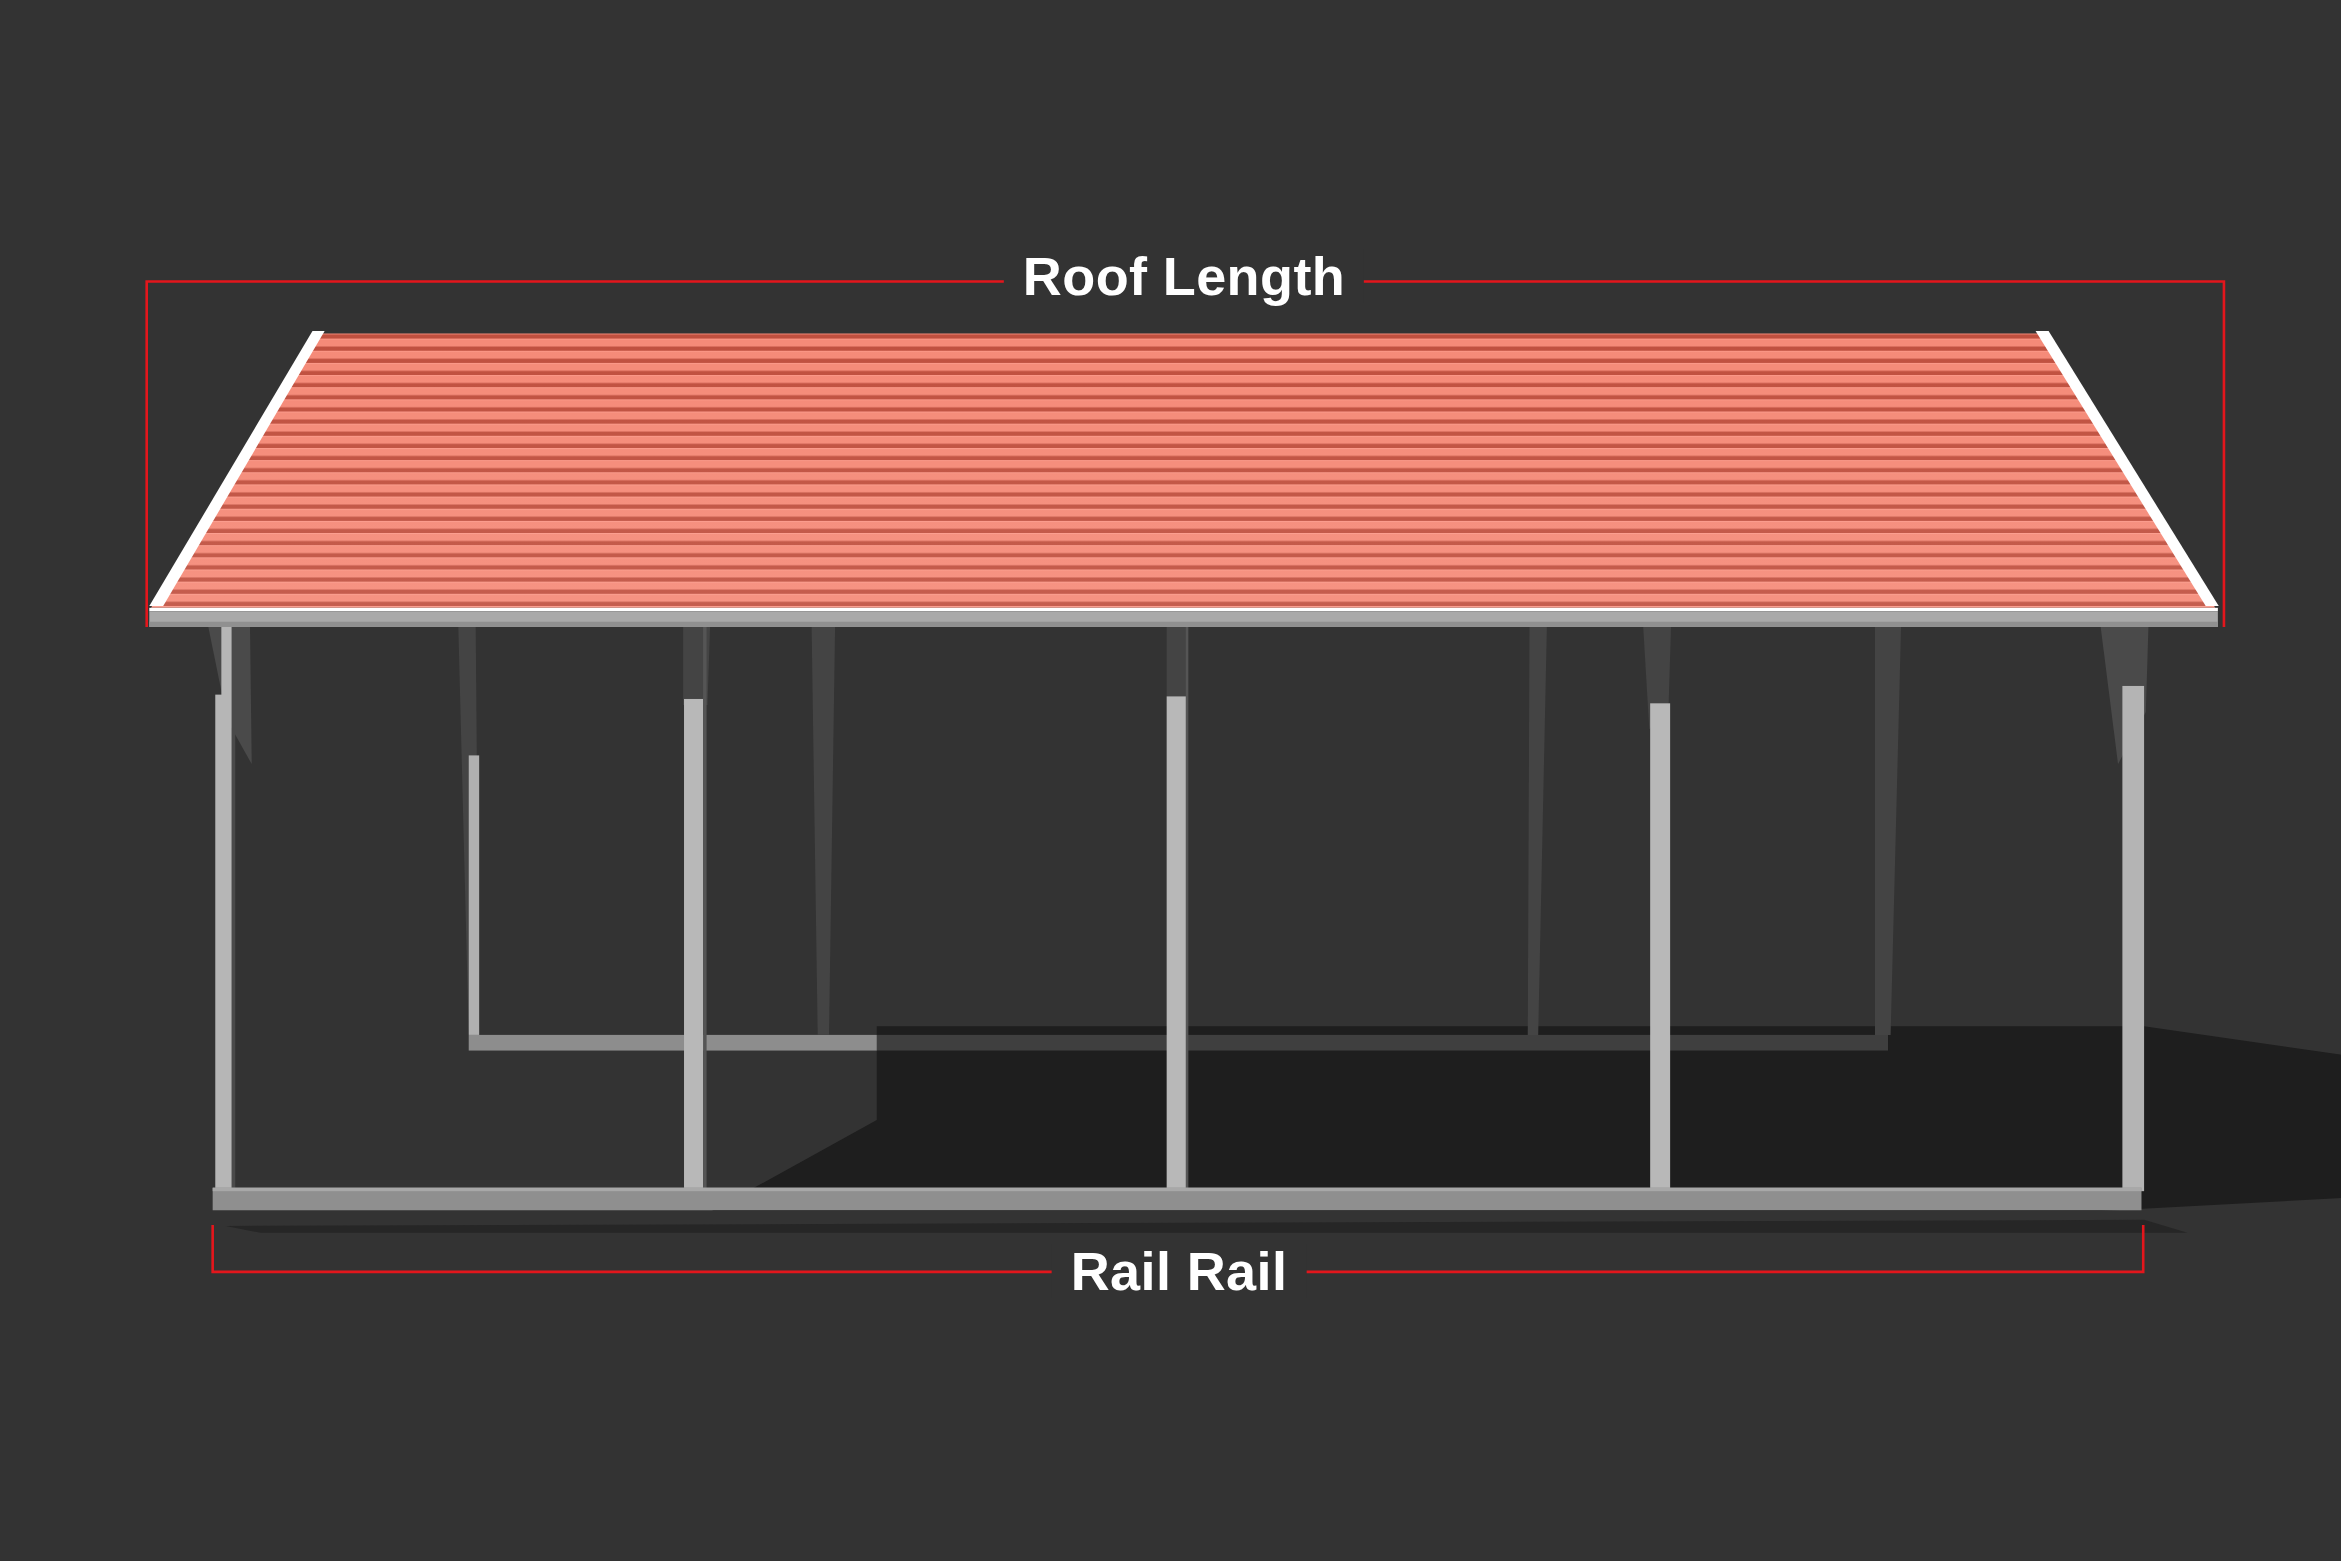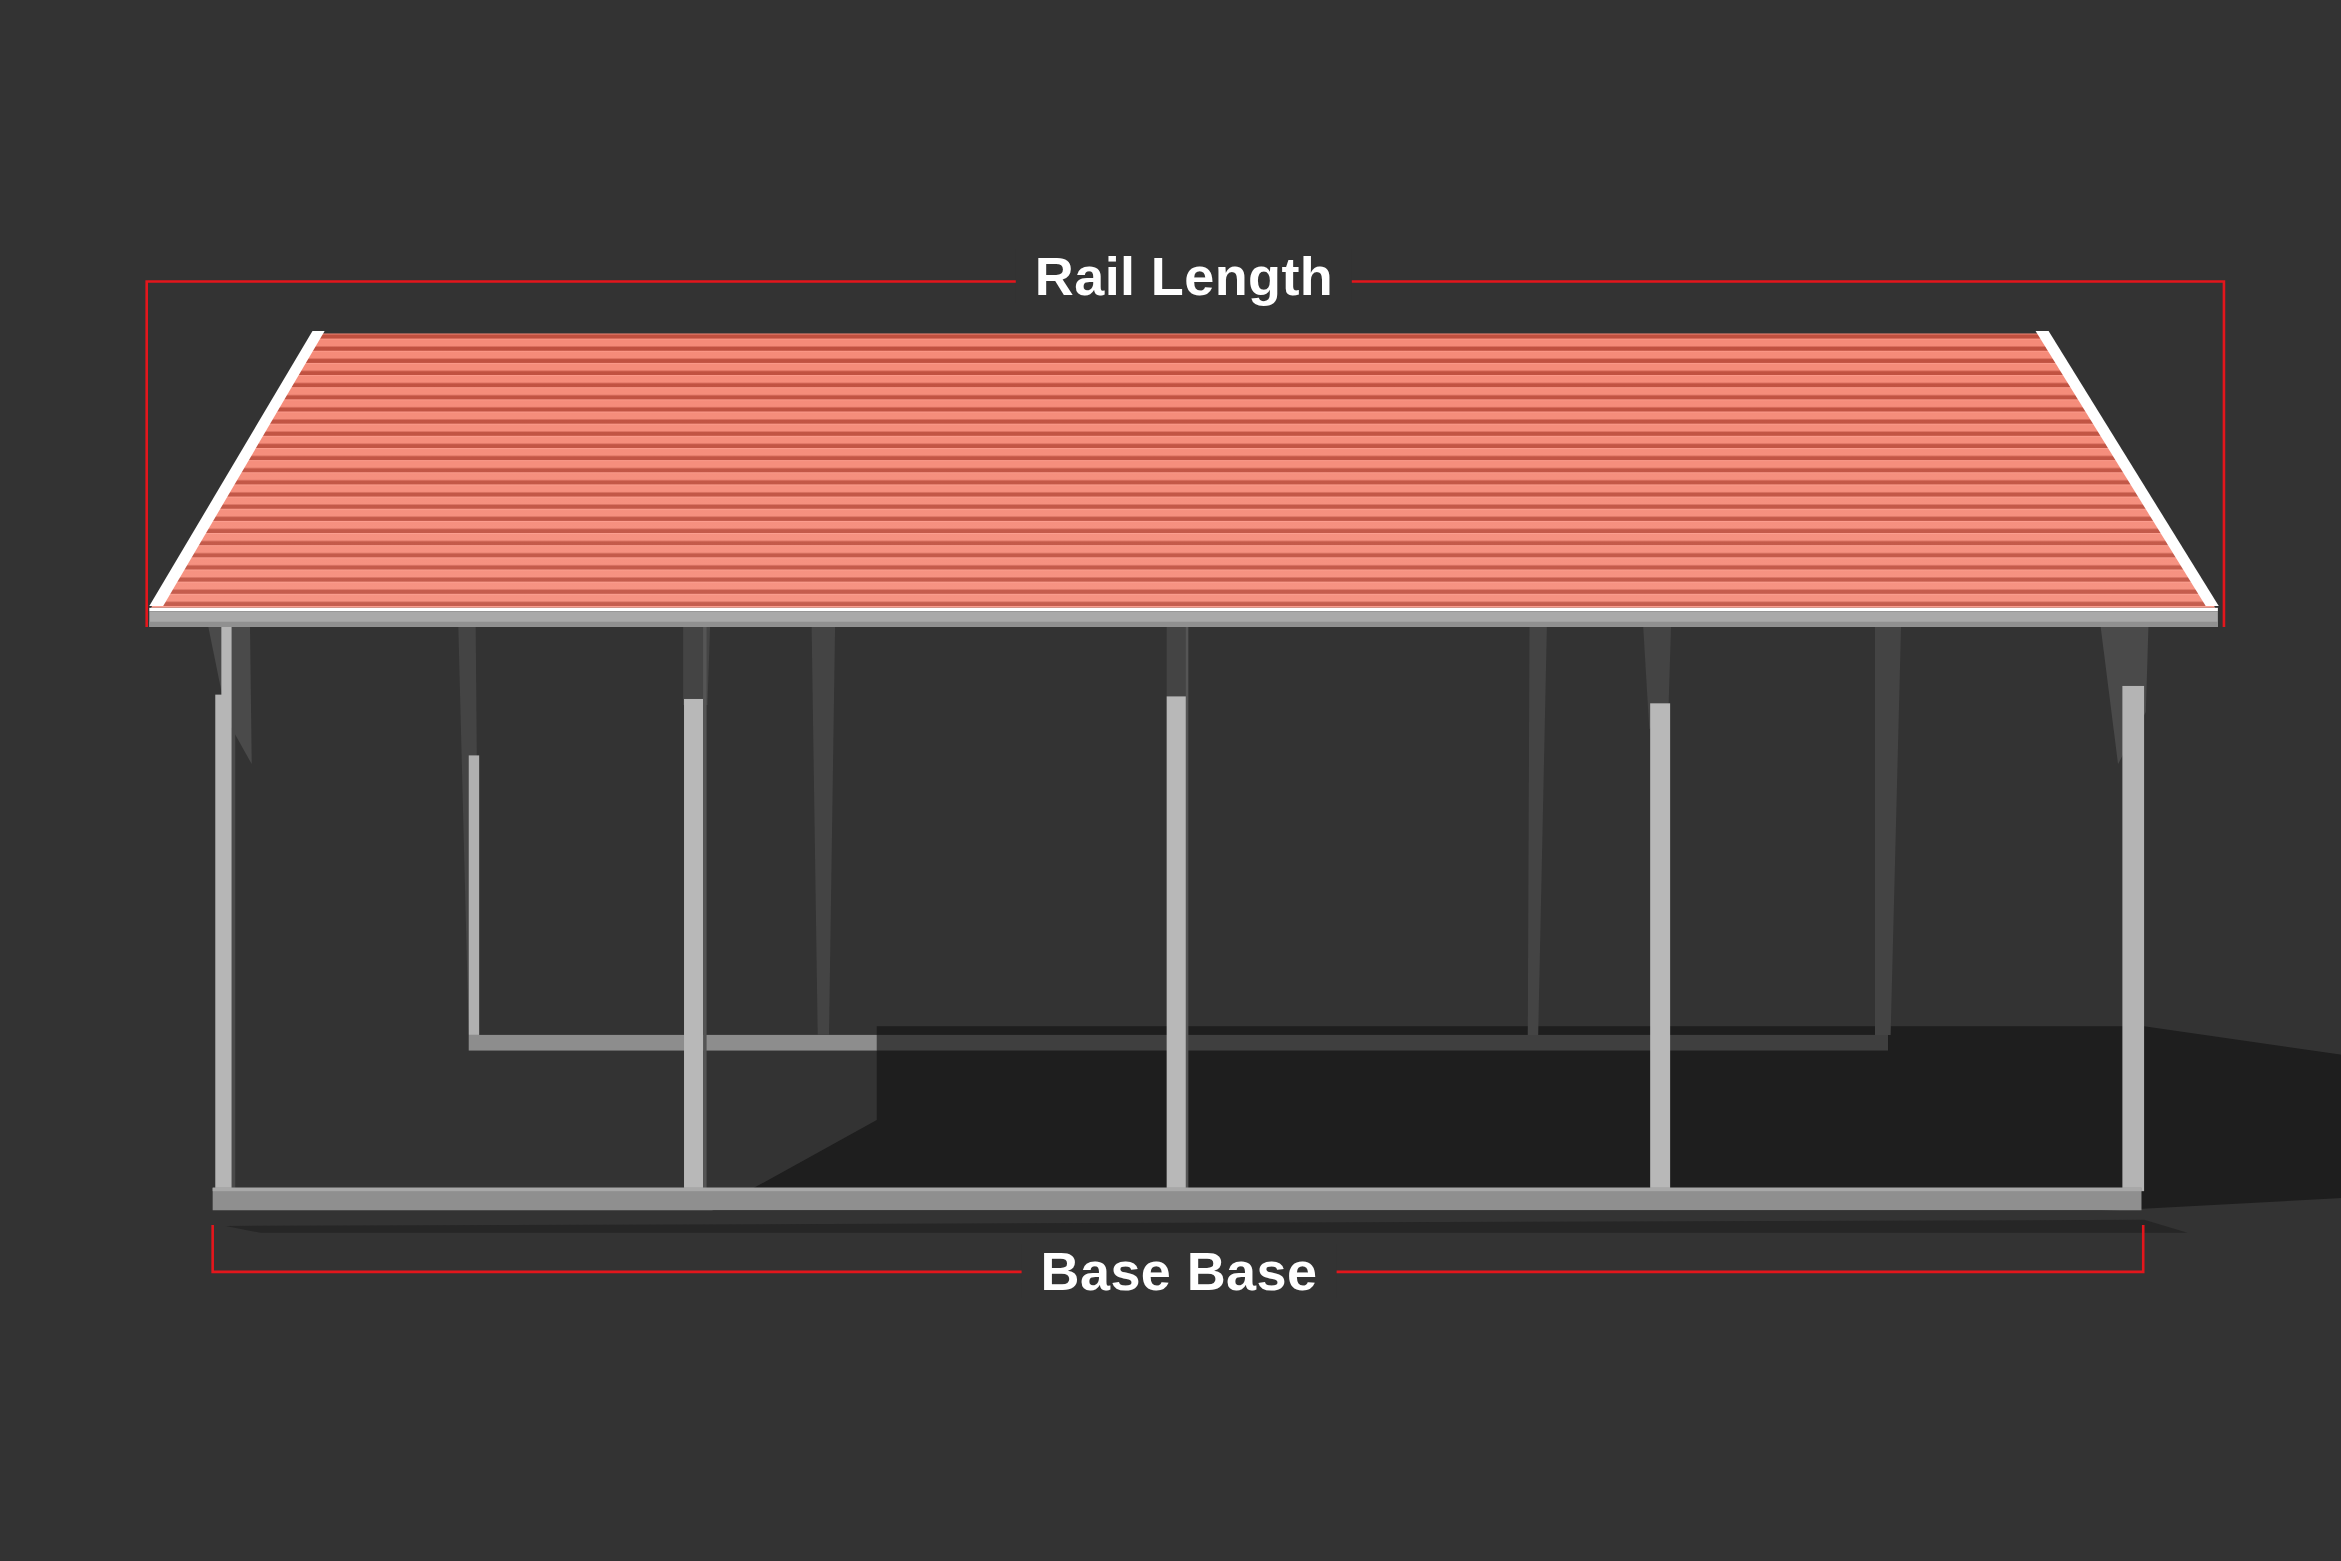--- a/index.html
+++ b/index.html
@@ -116,16 +116,16 @@
   </g>
 
   <g>
     <polyline points="169,722 169,324 2562,324 2562,722" fill="none" stroke="#e3161c" stroke-width="3"></polyline>
   </g>
   <g>
     <polyline points="245,1411 245,1465 2469,1465 2469,1411" fill="none" stroke="#e3161c" stroke-width="3"></polyline>
   </g>
 </svg>
 
-<div id="roof-label" class="dim-label">Rail Length</div>
+<div id="roof-label" class="dim-label">Roof Length</div>
 
-<div id="base-label" class="dim-label">Base Base</div>
+<div id="base-label" class="dim-label">Rail Rail</div>
 
 
 </body></html>

